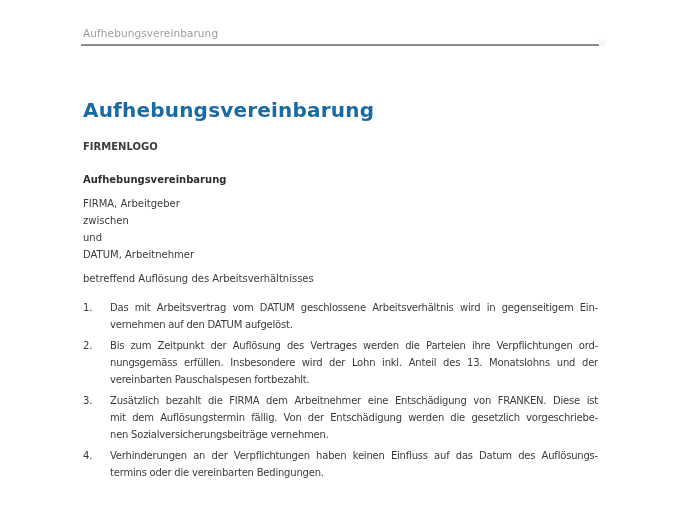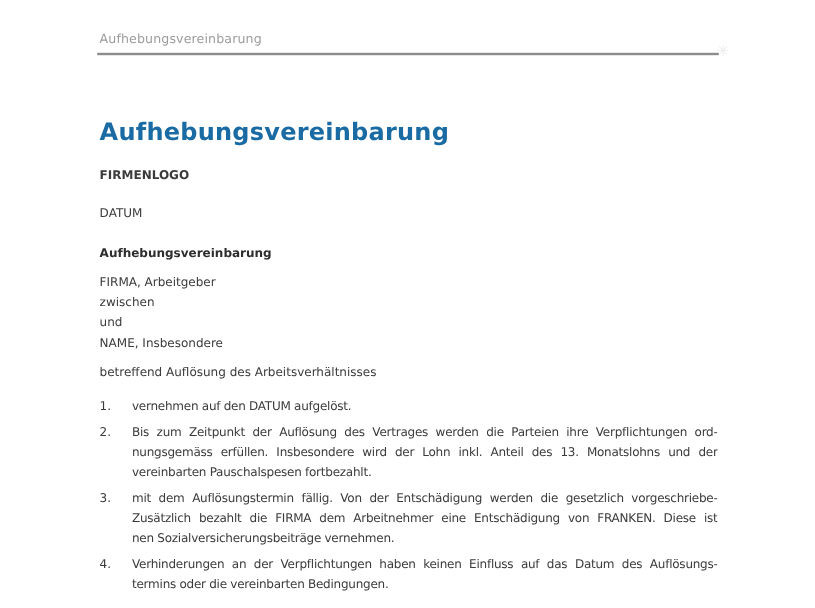--- a/index.html
+++ b/index.html
@@ -104,51 +104,51 @@
   <div class="header-rule"></div>
 
   <span class="faint-mark">✳</span>
 
   <div class="main">
 
     <h1 class="doc-title">Aufhebungsvereinbarung</h1>
 
     <p class="placeholder-firmenlogo">FIRMENLOGO</p>
 
-    <p class="placeholder-datum">DATUM</p>
 
     <p class="section-heading">Aufhebungsvereinbarung</p>
 
     <div class="parties">
       <div class="party-line">FIRMA, Arbeitgeber</div>
       <div class="party-line">zwischen</div>
       <div class="party-line">und</div>
-      <div class="party-line">NAME, Insbesondere</div>
+      <div class="party-line">DATUM, Arbeitnehmer</div>
     </div>
 
     <p class="regarding">betreffend Auflösung des Arbeitsverhältnisses</p>
 
     <div class="clauses">
 
       <div class="clause">
         <span class="clause-num">1.</span>
+        <div class="clause-line">Das mit Arbeitsvertrag vom DATUM geschlossene Arbeitsverhältnis wird in gegenseitigem Ein-</div>
         <div class="clause-line last">vernehmen auf den DATUM aufgelöst.</div>
       </div>
 
       <div class="clause">
         <span class="clause-num">2.</span>
         <div class="clause-line">Bis zum Zeitpunkt der Auflösung des Vertrages werden die Parteien ihre Verpflichtungen ord-</div>
         <div class="clause-line">nungsgemäss erfüllen. Insbesondere wird der Lohn inkl. Anteil des 13. Monatslohns und der</div>
         <div class="clause-line last">vereinbarten Pauschalspesen fortbezahlt.</div>
       </div>
 
       <div class="clause">
         <span class="clause-num">3.</span>
+        <div class="clause-line">Zusätzlich bezahlt die FIRMA dem Arbeitnehmer eine Entschädigung von FRANKEN. Diese ist</div>
         <div class="clause-line">mit dem Auflösungstermin fällig. Von der Entschädigung werden die gesetzlich vorgeschriebe-</div>
-        <div class="clause-line">Zusätzlich bezahlt die FIRMA dem Arbeitnehmer eine Entschädigung von FRANKEN. Diese ist</div>
         <div class="clause-line last">nen Sozialversicherungsbeiträge vernehmen.</div>
       </div>
 
       <div class="clause">
         <span class="clause-num">4.</span>
         <div class="clause-line">Verhinderungen an der Verpflichtungen haben keinen Einfluss auf das Datum des Auflösungs-</div>
         <div class="clause-line last">termins oder die vereinbarten Bedingungen.</div>
       </div>
 
     </div>

